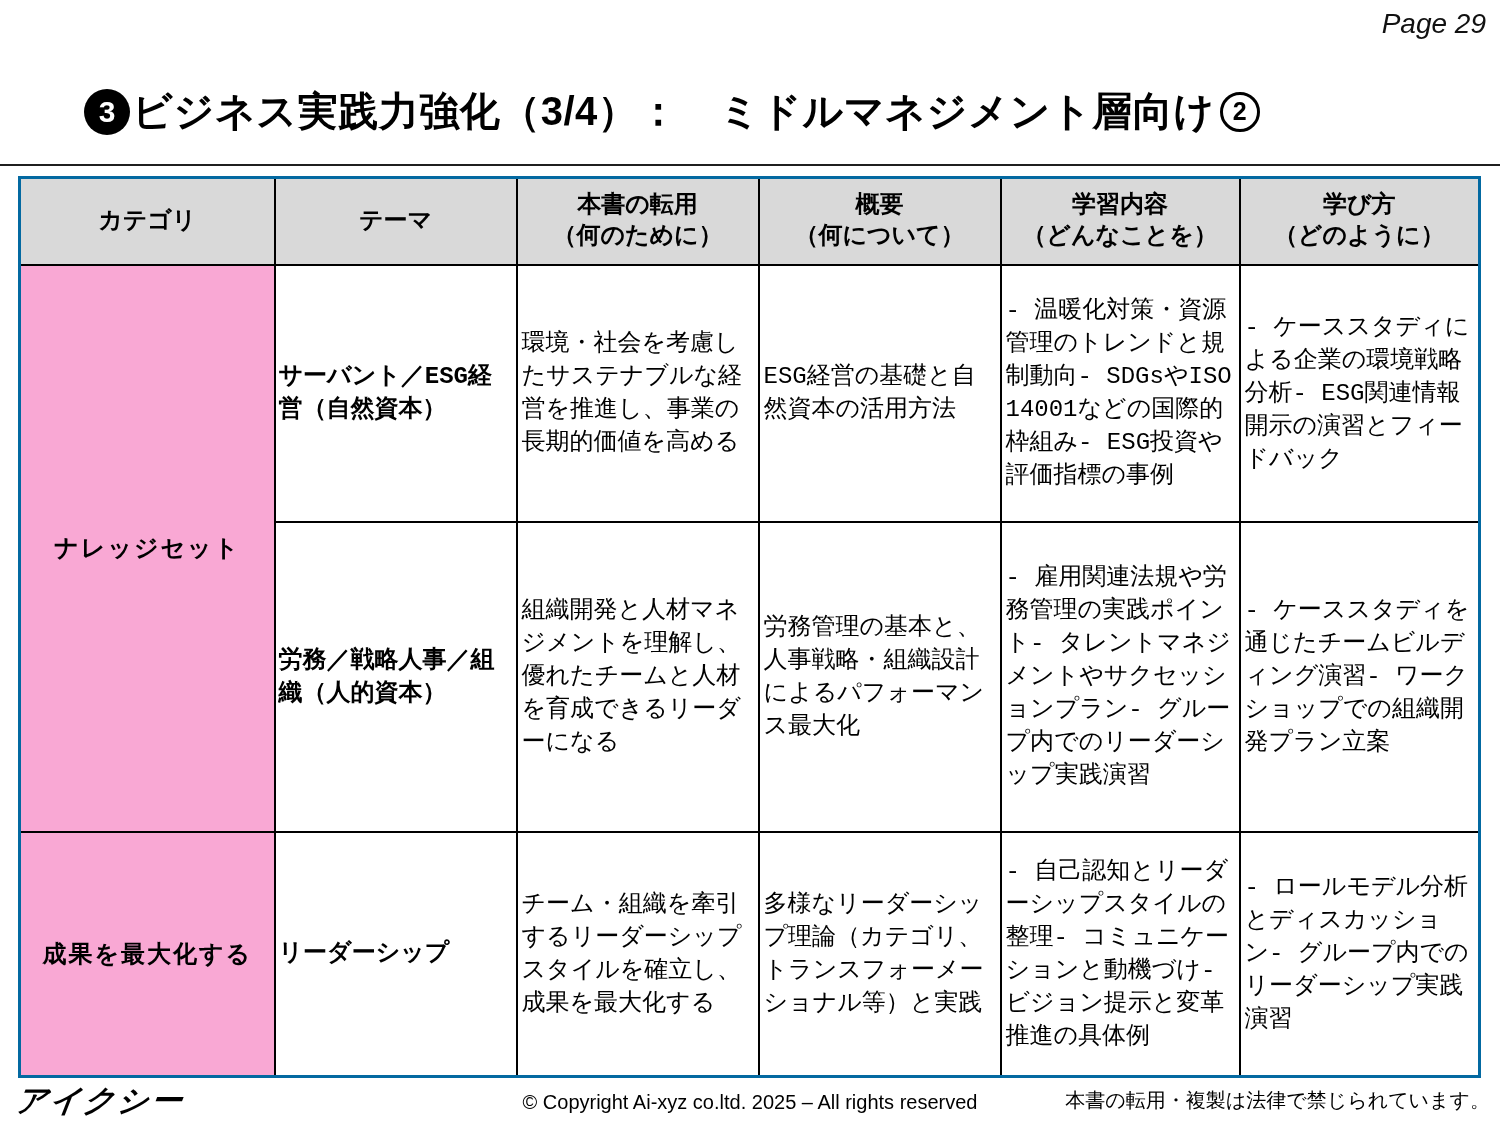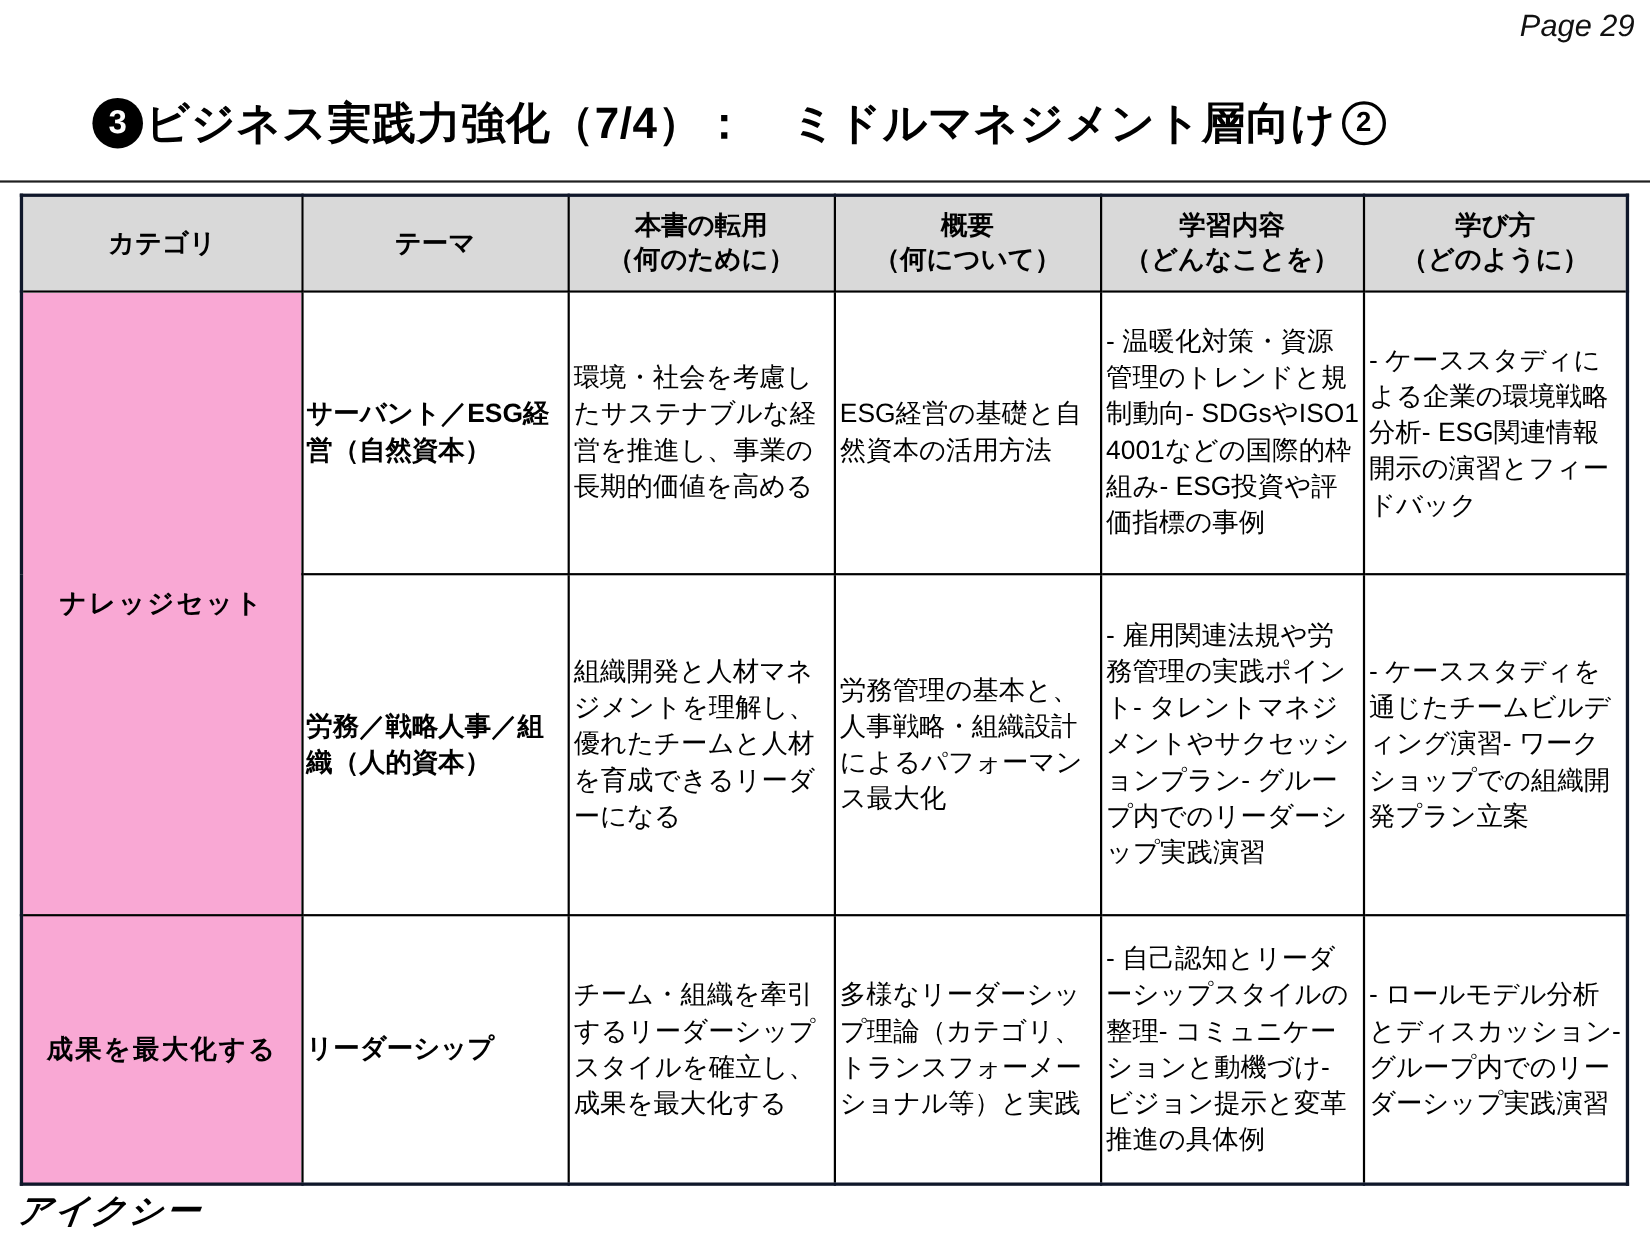--- a/index.html
+++ b/index.html
@@ -42,21 +42,22 @@
   .title-rule {
     position:absolute; left:0; top:164px;
     width:1500px; height:2px; background:#1f1f1f;
   }
 
   
   table.main-table {
     position:absolute; left:18px; top:176px;
     width:1460px;
     border-collapse:collapse; table-layout:fixed;
-    border:3px solid #0f172a;
+    border:3px solid #0369a1;
+    font-family:Liberation Mono, monospace;
   }
   .main-table th, .main-table td {
     border:2px solid #000;
     vertical-align:middle;
     overflow:hidden;
     word-break:break-all;
   }
   .main-table th {
     background:#d9d9d9;
     font-size:24px; font-weight:bold;
@@ -101,21 +102,21 @@
 <body>
 
 <div class="page">
 
   <div class="page-label">Page 29</div>
 
   <div class="title-row">
     <span class="badge-filled">
       <span>3</span>
     </span>
-    <span class="title-text">ビジネス実践力強化（7/4）：　ミドルマネジメント層向け</span>
+    <span class="title-text">ビジネス実践力強化（3/4）：　ミドルマネジメント層向け</span>
     <span class="badge-outline">
       <span>2</span>
     </span>
   </div>
 
   <div class="title-rule"></div>
 
   <table class="main-table">
     <colgroup>
       <col style="width:255px">
@@ -173,14 +174,16 @@
         <td class="theme-cell">リーダーシップ</td>
         <td class="body-cell">チーム・組織を牽引するリーダーシップスタイルを確立し、成果を最大化する</td>
         <td class="body-cell">多様なリーダーシップ理論（カテゴリ、トランスフォーメーショナル等）と実践</td>
         <td class="body-cell">- 自己認知とリーダーシップスタイルの整理- コミュニケーションと動機づけ- ビジョン提示と変革推進の具体例</td>
         <td class="body-cell">- ロールモデル分析とディスカッション- グループ内でのリーダーシップ実践演習</td>
       </tr>
     </tbody>
   </table>
 
   <div class="logo">アイクシー</div>
+  <div class="copyright">© Copyright Ai-xyz co.ltd. 2025 – All rights reserved</div>
+  <div class="notice">本書の転用・複製は法律で禁じられています。</div>
 
 </div>
 
 </body></html>

